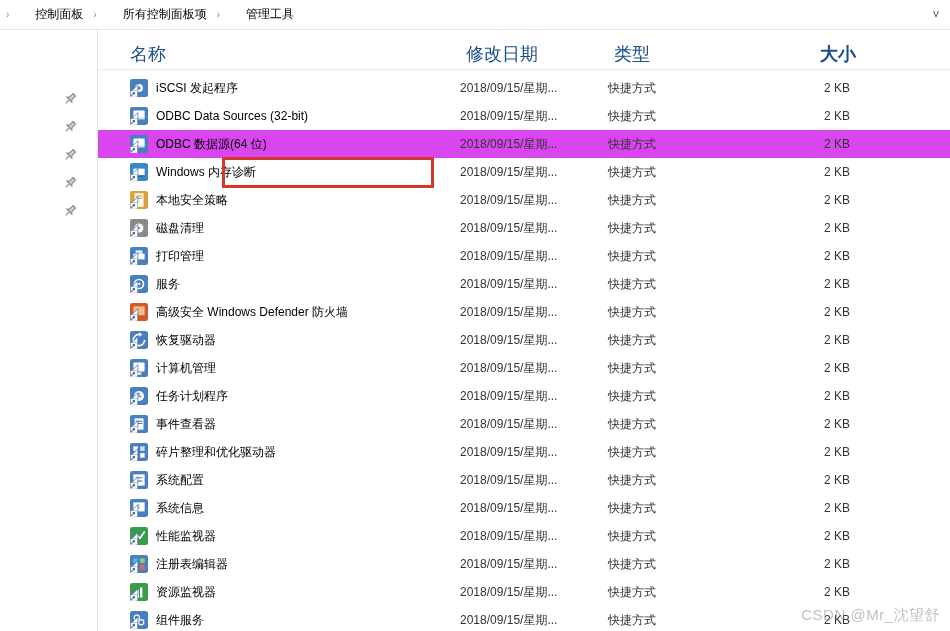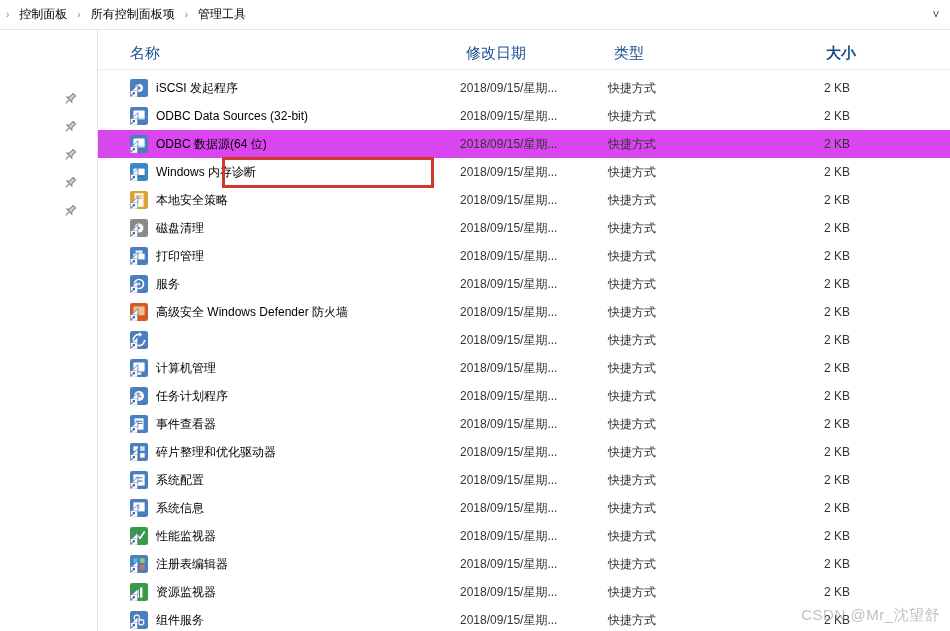--- a/index.html
+++ b/index.html
@@ -7,36 +7,36 @@
     margin: 0; padding: 0;
     font-family: "Microsoft YaHei", "Segoe UI", Arial, sans-serif;
     font-size: 12px; color: #000; background: #fff;
     width: 950px; height: 631px; overflow: hidden; position: relative;
   }
   .addrbar {
     height: 30px; border-bottom: 1px solid #e5e5e5; display: flex;
     align-items: center; padding: 0 4px; background: #fff;
   }
   .addrwrap { flex: 1; display: flex; align-items: center; gap: 2px; }
-  .crumb { padding: 2px 6px; cursor: pointer; }
+  .crumb { padding: 2px 6px; cursor: pointer; margin-left: 16px; }
   .sep { color: #888; padding: 0 2px; font-size: 10px; }
   .dropbtn { width: 20px; text-align: center; color: #555; cursor: pointer; }
 
   .main { display: flex; height: calc(100% - 30px); }
   .gutter {
     width: 98px; border-right: 1px solid #e5e5e5;
     display: flex; flex-direction: column; align-items: flex-end;
     padding-top: 60px; gap: 10px;
   }
   .pin { width: 18px; height: 18px; color: #8a8a8a; transform: rotate(45deg);
     display: flex; align-items: center; justify-content: center; cursor: pointer; margin-right: 18px;}
   .listpane { flex: 1; position: relative; padding-top: 8px; }
   .cols {
     display: flex; align-items: center; height: 32px;
-    border-bottom: 1px solid #ececec; color: #1c4e8c; font-size: 15px;
+    border-bottom: 1px solid #ececec; color: #1c4e8c; font-size: 18px;
     padding-left: 32px;
   }
   .col-name { width: 336px; }
   .col-date { width: 148px; }
   .col-type { width: 166px; }
   .col-size { width: 86px; text-align: right; padding-right: 10px; font-weight: bold; }
   .rows { padding-top: 4px; }
   .row {
     display: flex; align-items: center; height: 28px;
     padding-left: 32px; cursor: pointer;
@@ -283,20 +283,21 @@
             <span class="icon">
               <svg viewBox="0 0 16 16" width="18" height="18">
                 <rect x="0" y="0" width="16" height="16" rx="2" fill="#4a7fbf"></rect>
                 <path d="M8 3 A5 5 0 1 0 13 8" fill="none" stroke="#fff" stroke-width="1.5"></path>
                 <path d="M8 1 L8 5 L11 3 Z" fill="#fff"></path>
                 <path d="M1 15 L1 11 L7 11 L7 5 L1 11" fill="#fff" stroke="#2a5db0" stroke-width="0.6"></path>
                 <rect x="0.5" y="10.5" width="6" height="5.5" fill="#fff" stroke="#888" stroke-width="0.4"></rect>
                 <path d="M1 15 L4 12 M4 12 L2.5 12 M4 12 L4 13.5" stroke="#2a5db0" stroke-width="0.9" fill="none"></path>
               </svg>
             </span>
+            <span class="cell-name-text">恢复驱动器</span>
           </div>
           <div class="cell-date">2018/09/15/星期...</div>
           <div class="cell-type">快捷方式</div>
           <div class="cell-size">2 KB</div>
         </div>
         <div class="row">
           <div class="cell-name">
             <span class="icon">
               <svg viewBox="0 0 16 16" width="18" height="18">
                 <rect x="0" y="0" width="16" height="16" rx="2" fill="#4a7fbf"></rect>

